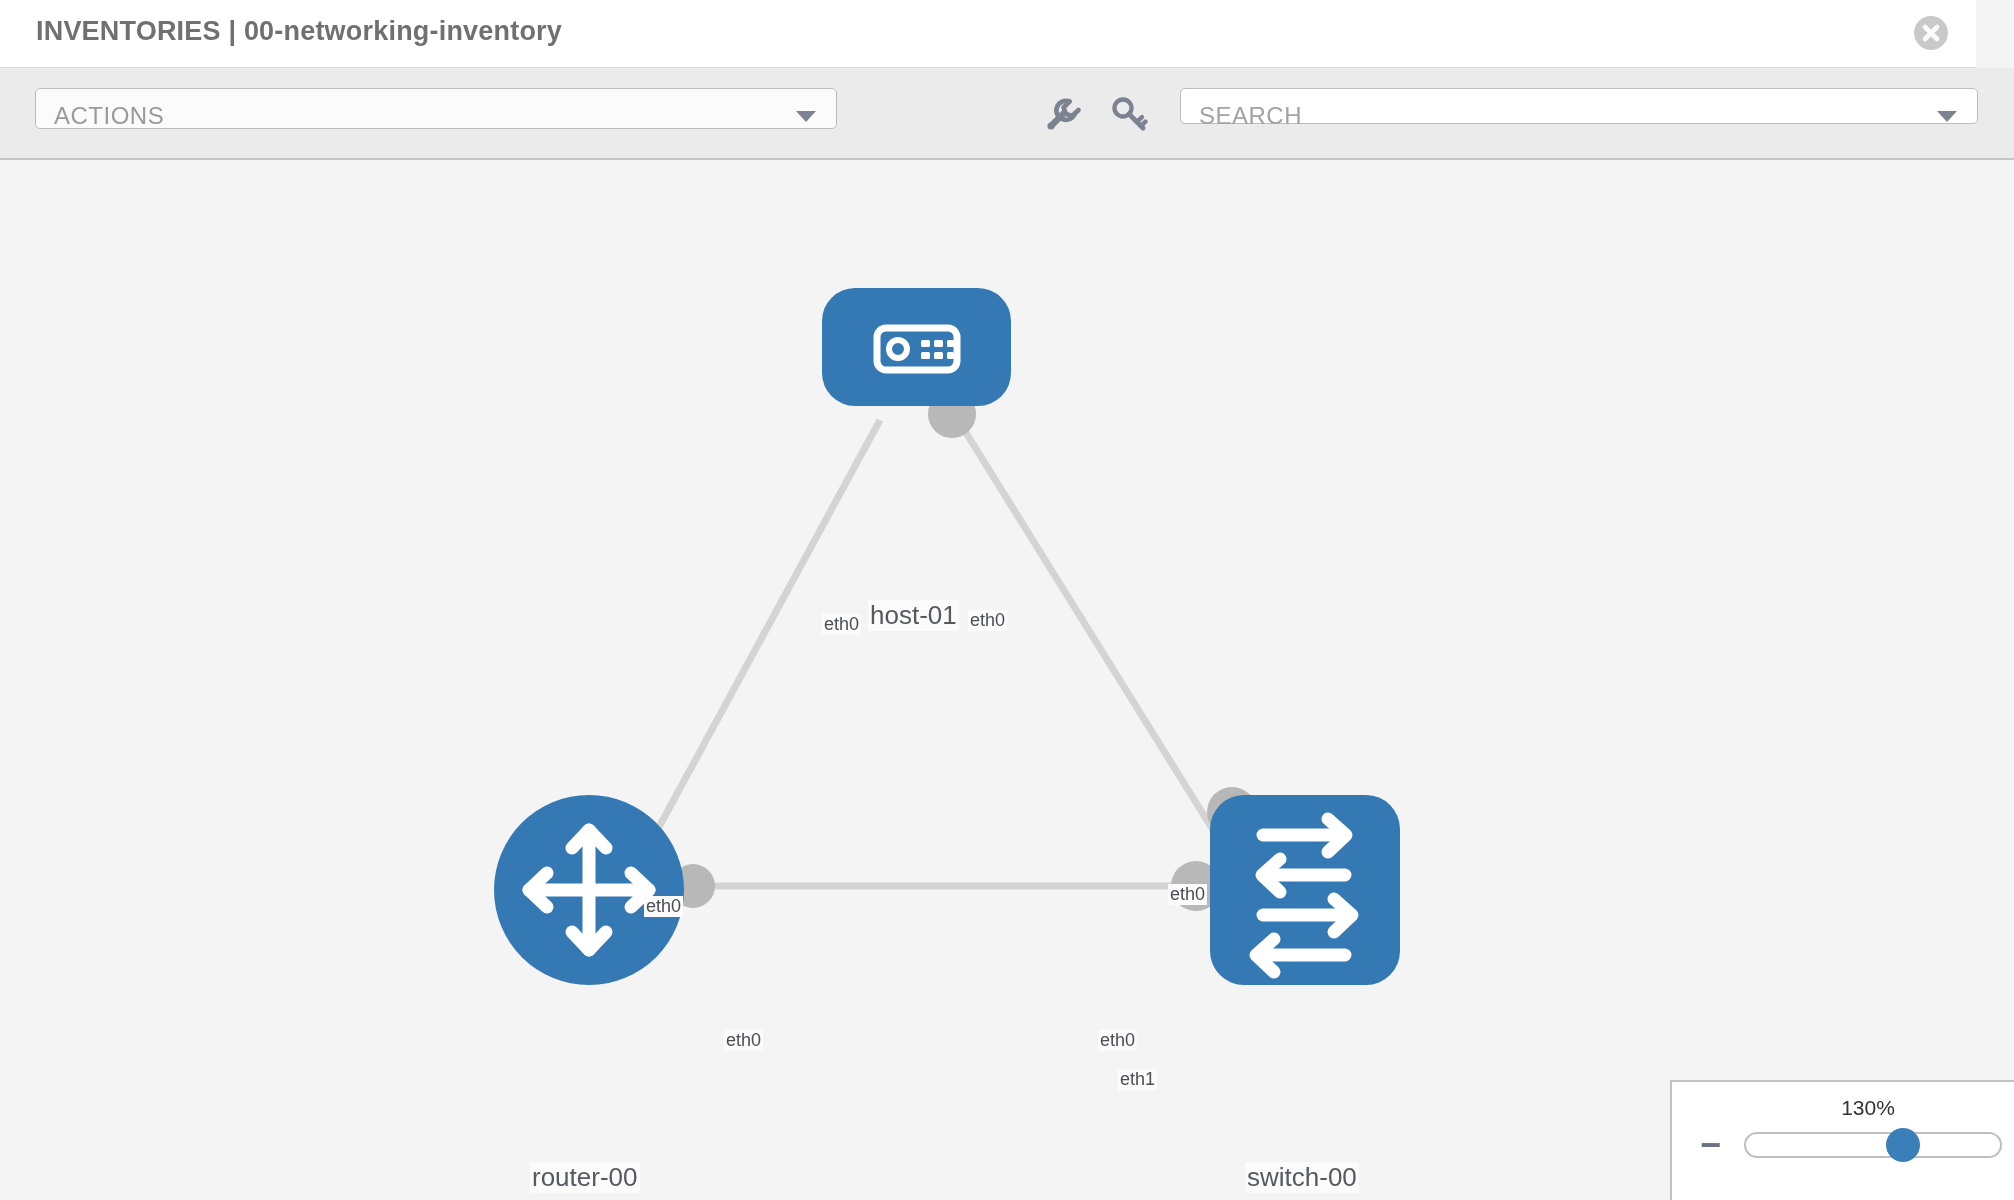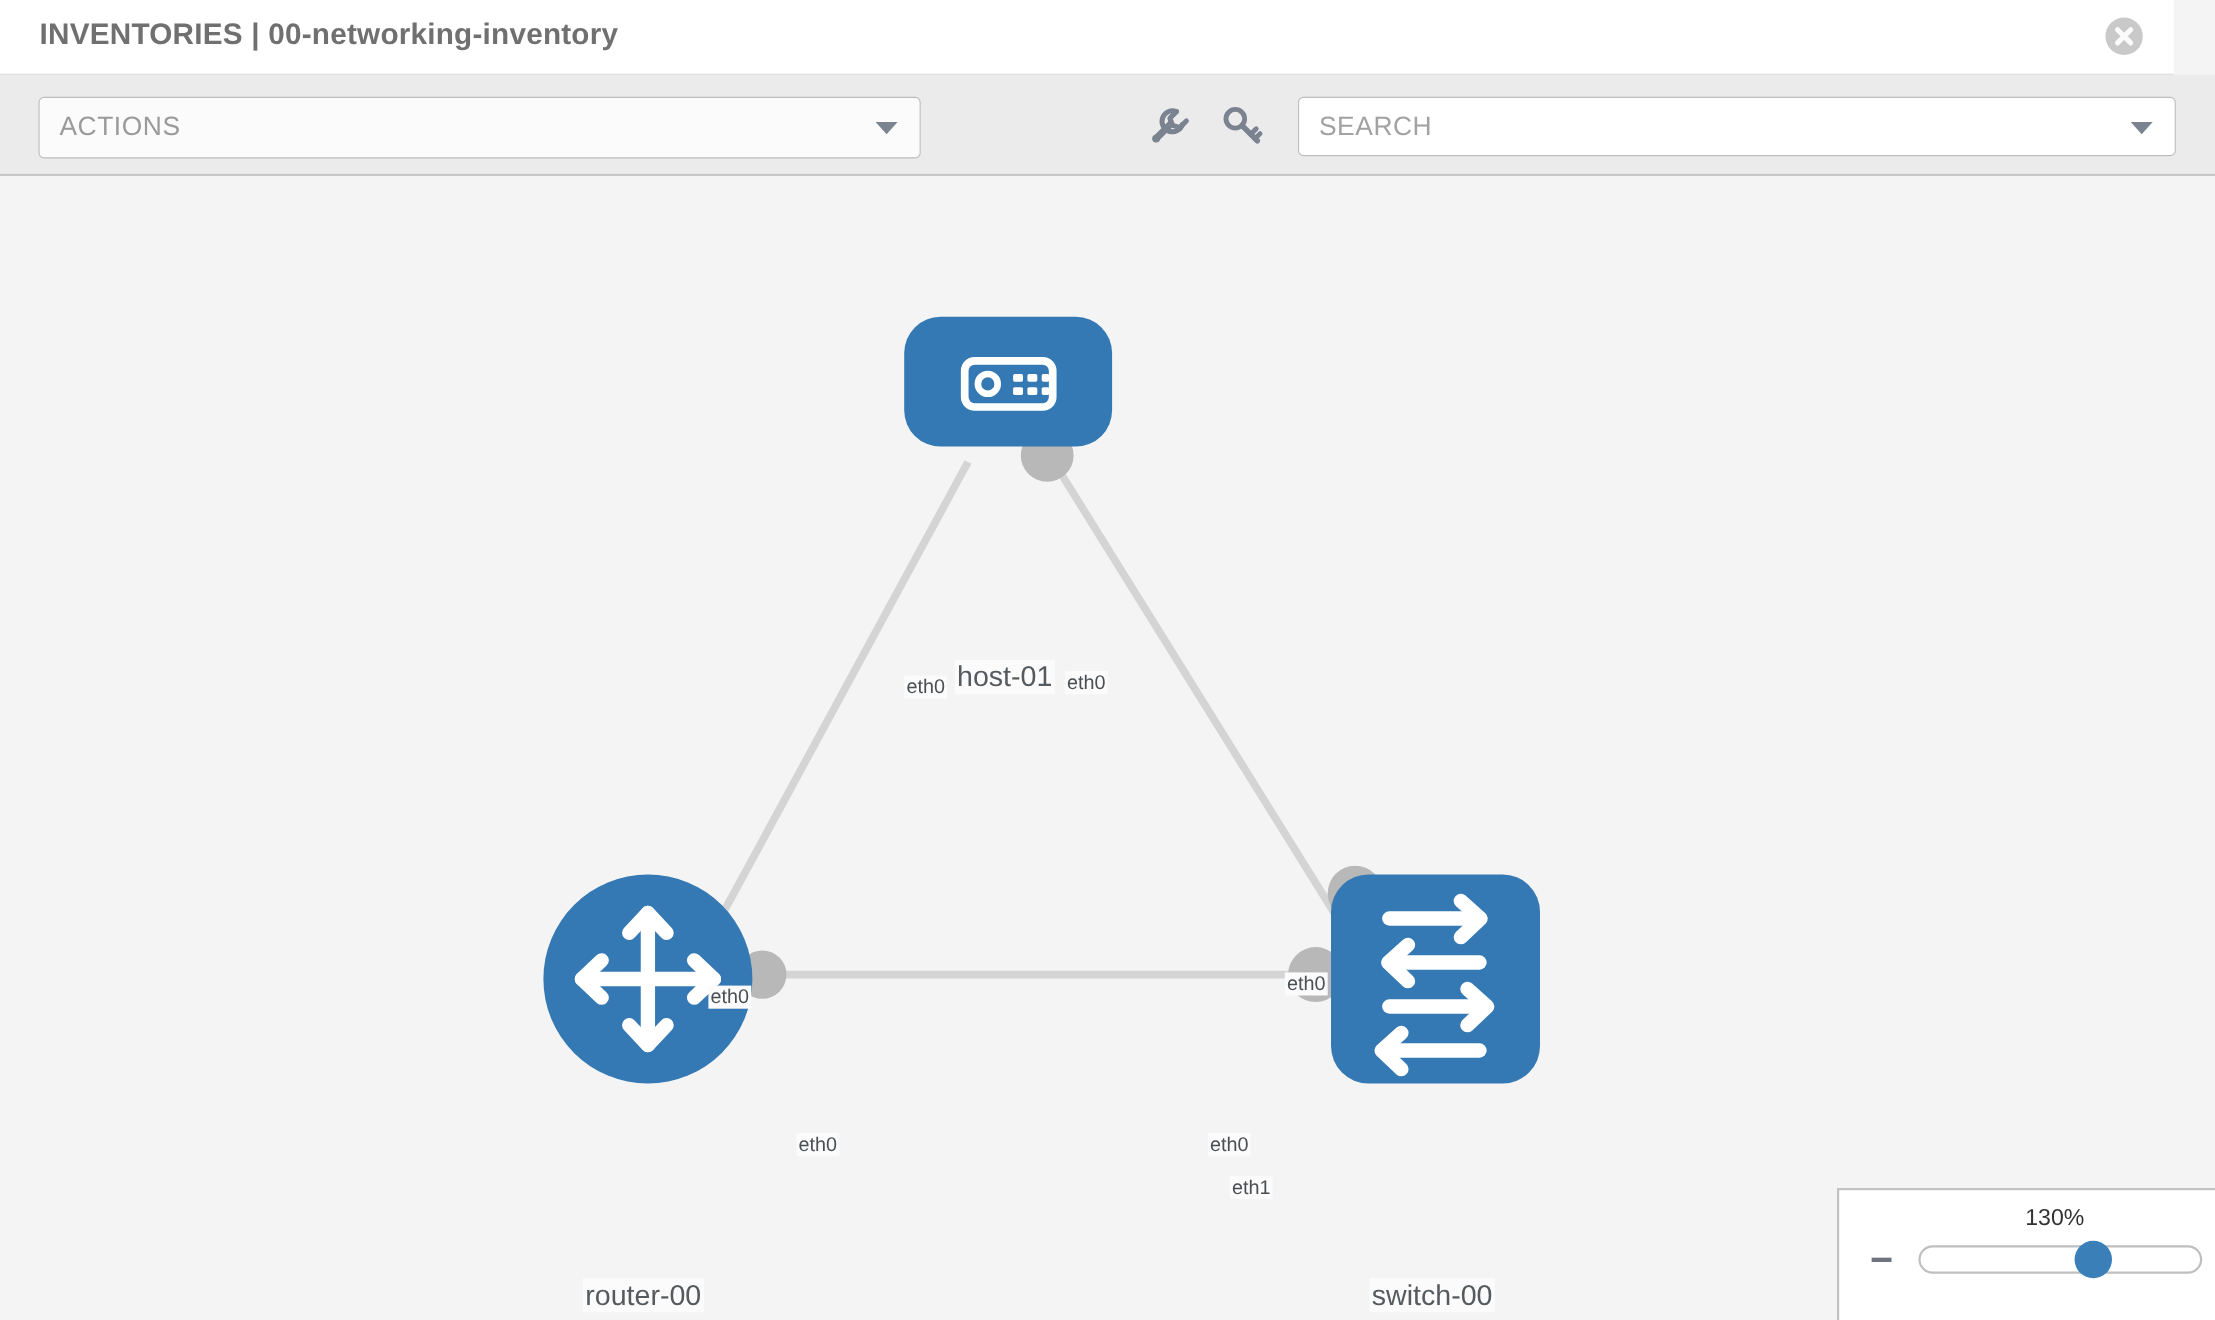--- a/index.html
+++ b/index.html
@@ -26,21 +26,21 @@
   }
   .close-btn svg { display: block; }
 
   
   .toolbar {
     position: absolute; left: 0; top: 68px; width: 2014px; height: 92px;
     background: #ebebeb; border-bottom: 2px solid #c6c6c6;
   }
   .actions-select {
     position: absolute; left: 35px; top: 20px;
-    width: 802px; height: 56px;
+    width: 802px; height: 41px;
     background: #fbfbfb; border: 1px solid #bdbdbd; border-radius: 5px;
     cursor: pointer;
   }
   .actions-select .sel-label {
     position: absolute; left: 18px; top: 13px;
     font-size: 24px; color: #9a9a9a; letter-spacing: 0.5px;
   }
   .caret {
     position: absolute; right: 20px; top: 22px;
     width: 0; height: 0;
@@ -49,21 +49,21 @@
     border-top: 11px solid #7b8290;
   }
   .tool-icon {
     position: absolute; top: 25px; width: 44px; height: 44px; cursor: pointer;
   }
   .tool-icon.wrench { left: 1040px; }
   .tool-icon.key    { left: 1108px; }
 
   .search-box {
     position: absolute; left: 1180px; top: 20px;
-    width: 798px; height: 54px;
+    width: 798px; height: 36px;
     background: #ffffff; border: 1px solid #bdbdbd; border-radius: 5px;
     cursor: text;
   }
   .search-box .sel-label {
     position: absolute; left: 18px; top: 13px;
     font-size: 24px; color: #a2a2a2; letter-spacing: 0.5px;
   }
 
   
   .canvas {

